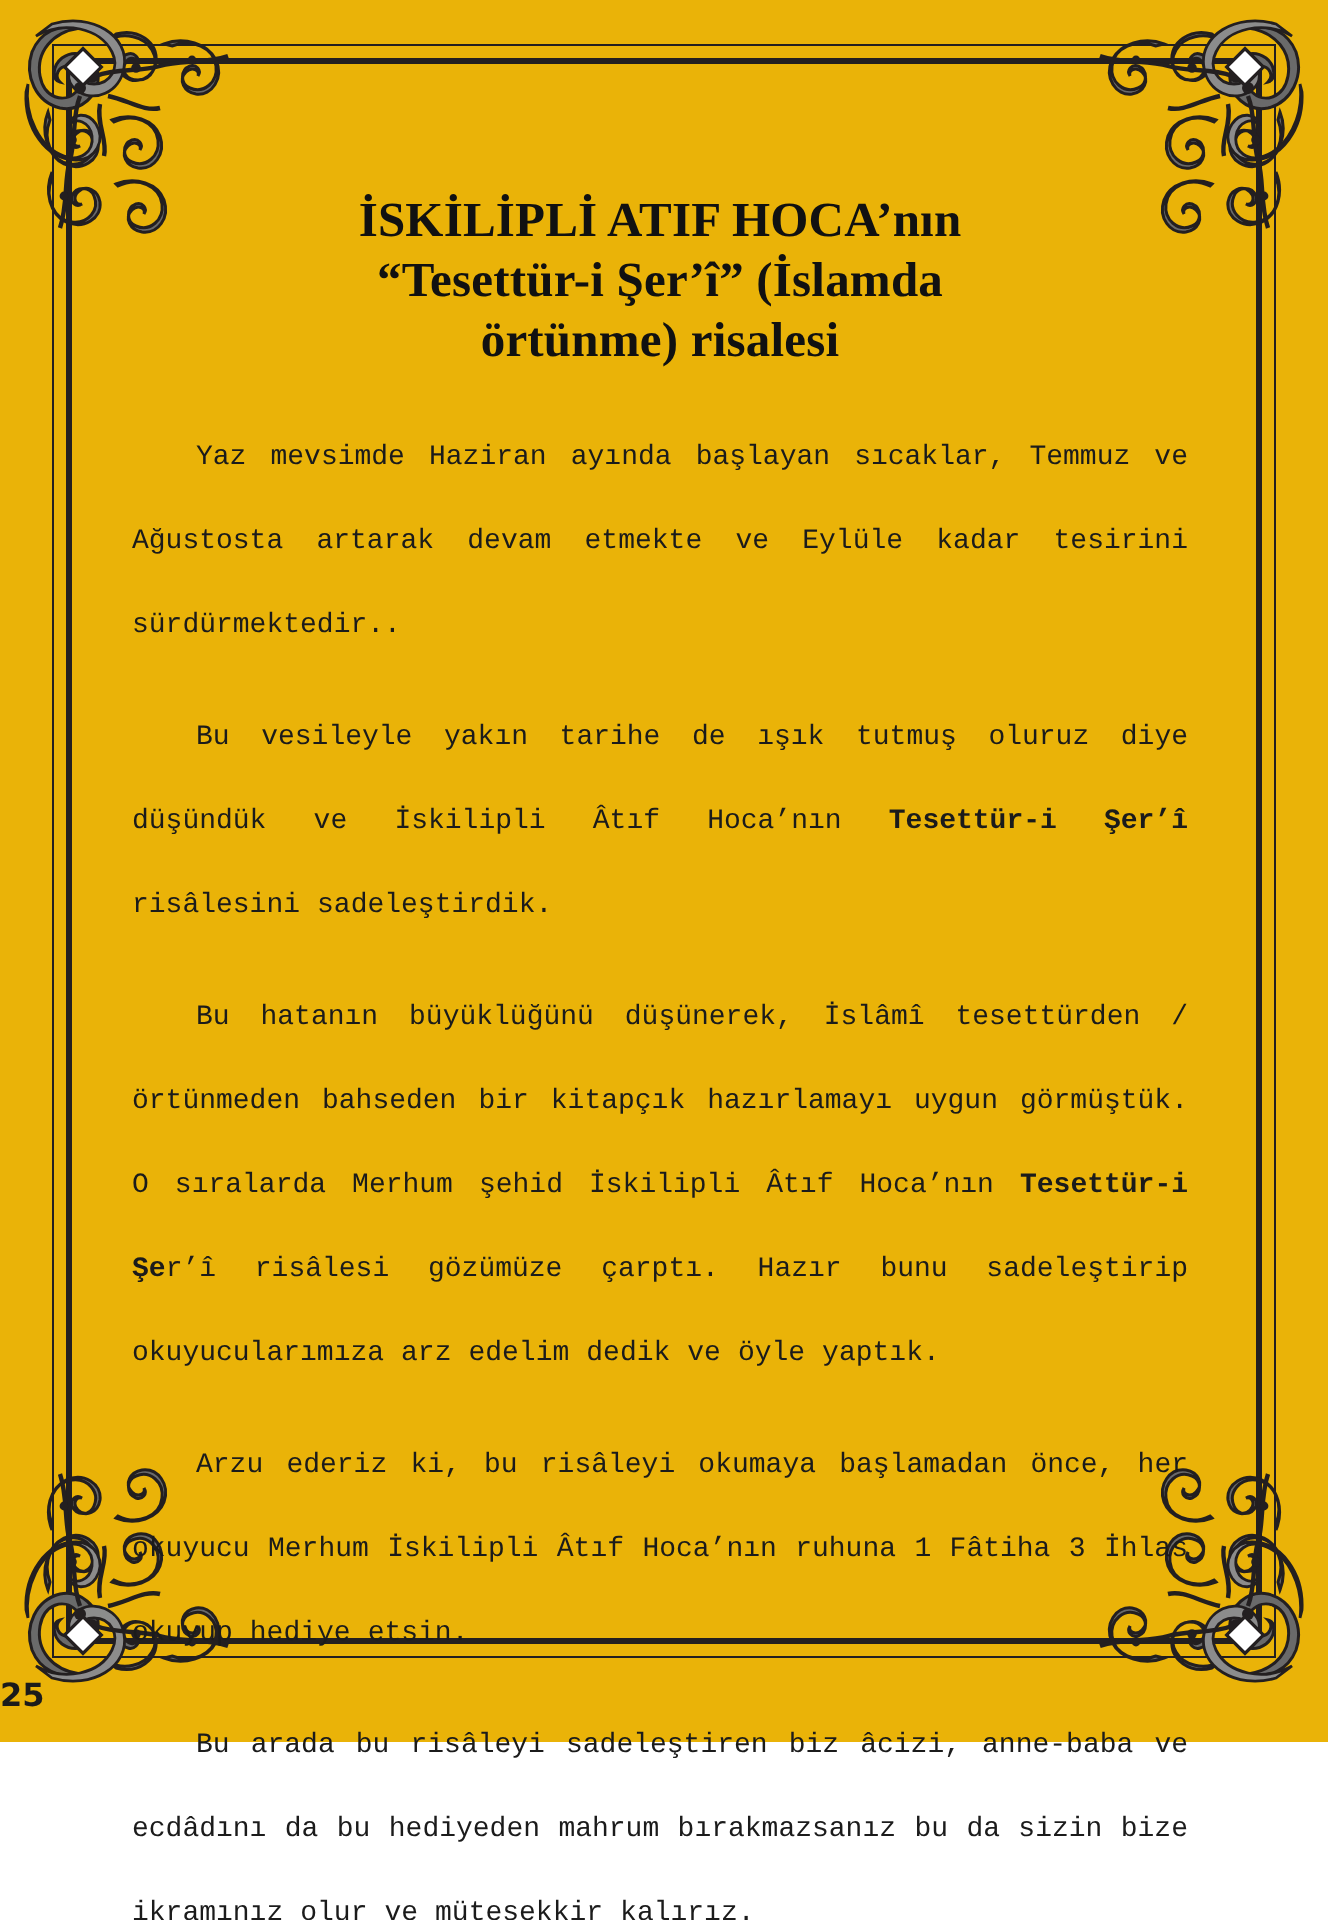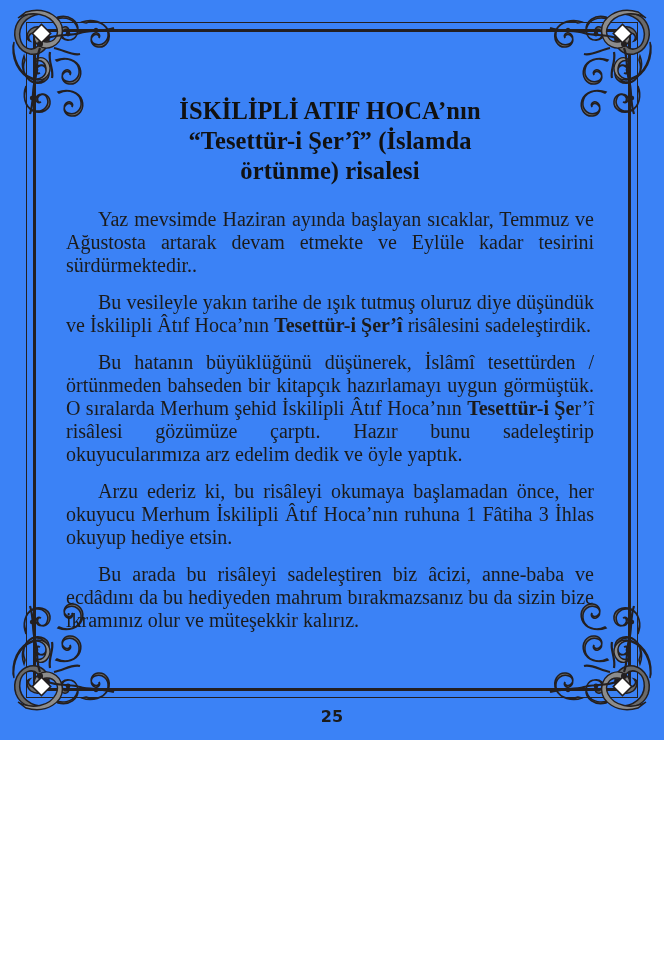--- a/index.html
+++ b/index.html
@@ -10,22 +10,22 @@
   body {
     width: 664px;
     height: 960px;
     overflow: hidden;
     font-family: "DejaVu Sans", sans-serif;
   }
 
   .page {
     position: relative;
     width: 664px;
-    height: 740px;
-    background: #3b82f6;
+    height: 871px;
+    background: #eab308;
   }
 
   
   .frame-outer {
     position: absolute;
     left: 26px;
     top: 22px;
     right: 26px;
     bottom: 42px;
     border: 1.6px solid #231f20;
@@ -73,36 +73,35 @@
     margin: 0 0 22px 0;
     padding: 0 18px;
   }
   .title-line { display: block; }
 
   p.body-par {
     margin: 0 0 14px 0;
     text-align: justify;
     text-justify: inter-word;
     text-indent: 32px;
-    font-family: Liberation Serif, serif;
-    font-size: 20px;
-    line-height: 23px;
+    font-family: Liberation Mono, monospace;
+    font-size: 14px;
+    line-height: 42px;
     color: #1b1b1b;
     word-spacing: 0.1px;
   }
   p.body-par:last-child { margin-bottom: 12px; }
   p.body-par b { font-weight: bold; }
 
   
   .page-number {
     position: absolute;
     left: 0;
     right: 0;
     bottom: 14px;
-    text-align: center;
     font-family: "DejaVu Sans", sans-serif;
     font-size: 16px;
     font-weight: bold;
     color: #1b1b1b;
   }
 </style>
 </head>
 <body>
 
 <div class="page">

